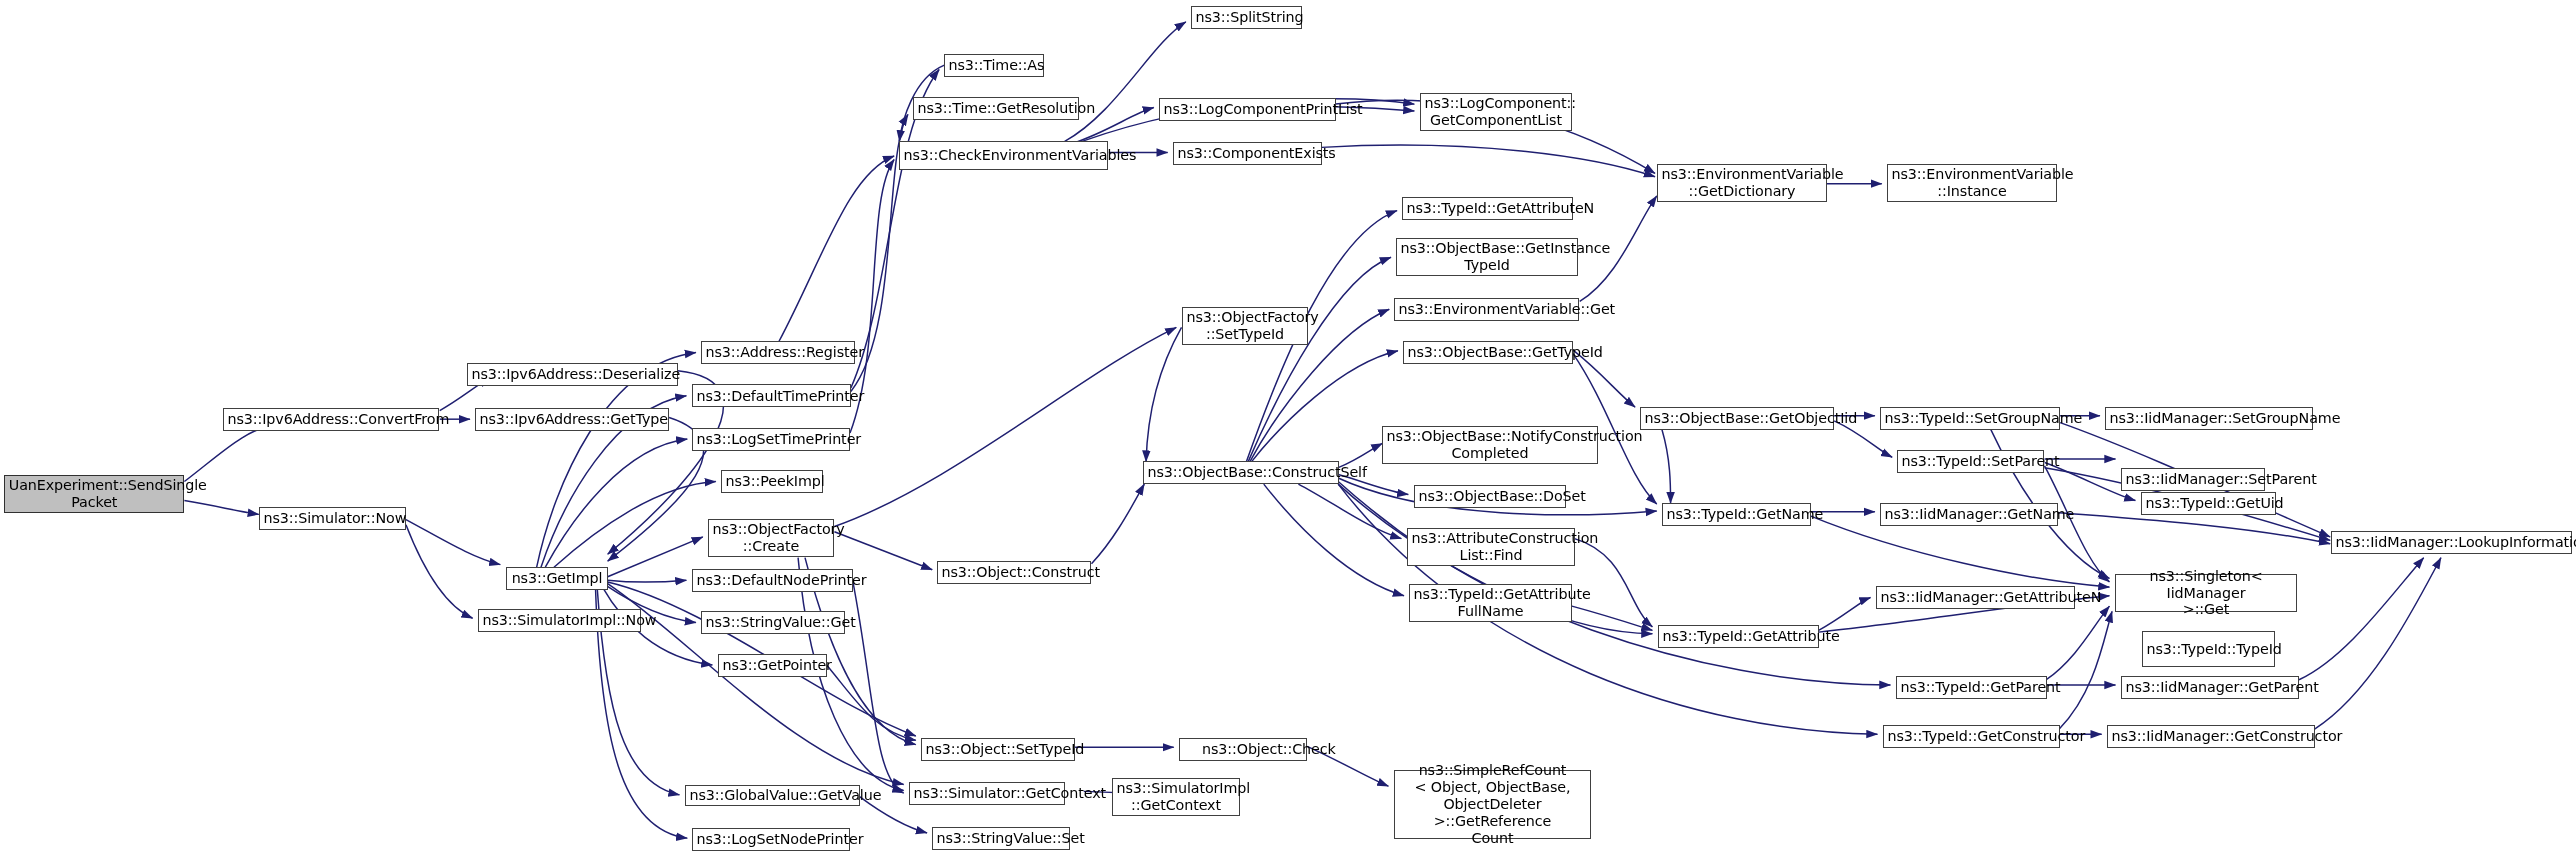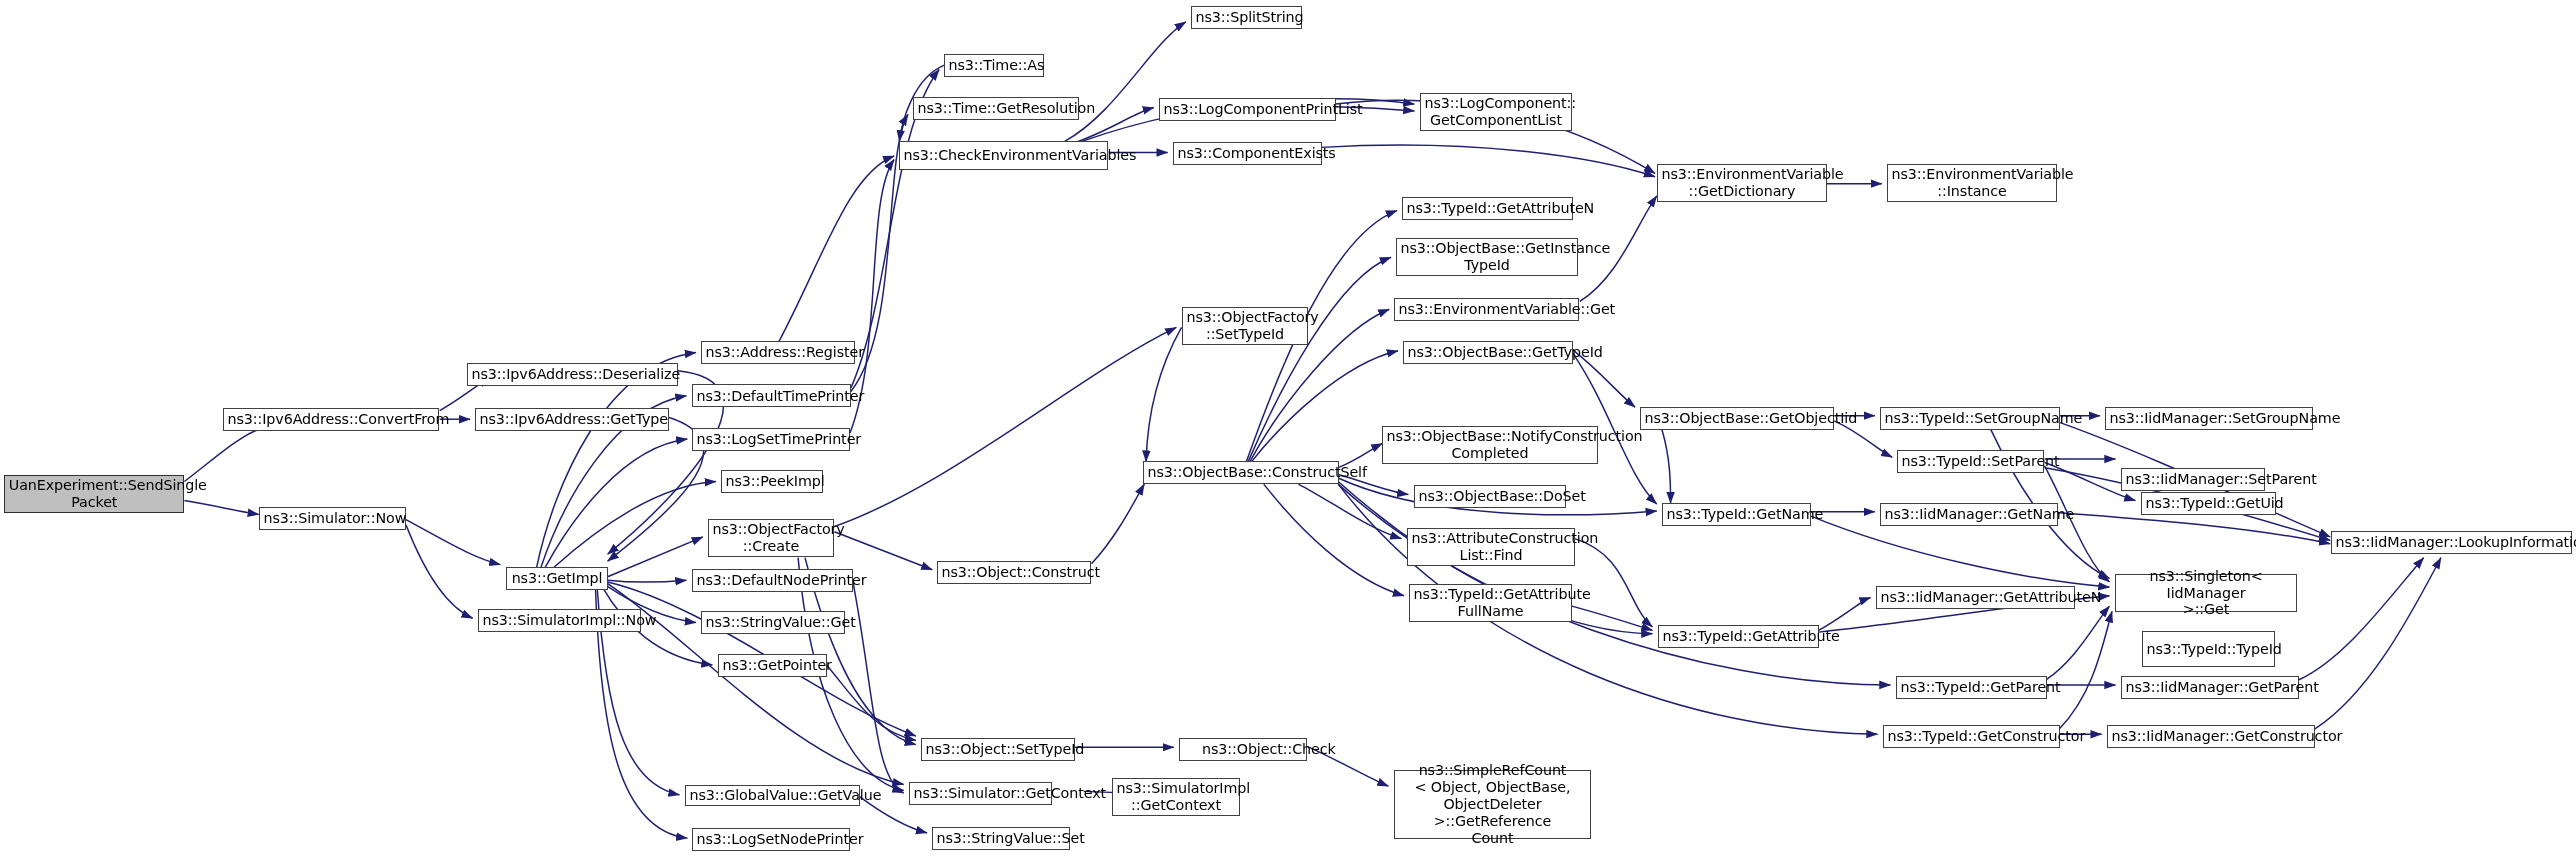--- a/index.html
+++ b/index.html
@@ -183,21 +183,21 @@
       <div class="node" style="left: 1403px; top: 341px; width: 170px; height: 22.5px;"><span class="lbl">ns3::ObjectBase::GetTypeId</span></div>
       <div class="node" style="left: 1382px; top: 426px; width: 216px; height: 38px;"><span class="lbl">ns3::ObjectBase::NotifyConstruction
 Completed</span></div>
       <div class="node" style="left: 1414px; top: 485px; width: 152px; height: 22.5px;"><span class="lbl">ns3::ObjectBase::DoSet</span></div>
       <div class="node" style="left: 1407px; top: 528px; width: 168px; height: 38px;"><span class="lbl">ns3::AttributeConstruction
 List::Find</span></div>
       <div class="node" style="left: 1409px; top: 584px; width: 163px; height: 38px;"><span class="lbl">ns3::TypeId::GetAttribute
 FullName</span></div>
       <div class="node" style="left: 937px; top: 561px; width: 154px; height: 22.5px;"><span class="lbl">ns3::Object::Construct</span></div>
       <div class="node" style="left: 921px; top: 738px; width: 154px; height: 22.5px;"><span class="lbl">ns3::Object::SetTypeId</span></div>
-      <div class="node" style="left: 909px; top: 782px; width: 143px; height: 22.5px;"><span class="lbl">ns3::Simulator::GetContext</span></div>
+      <div class="node" style="left: 909px; top: 782px; width: 156px; height: 22.5px;"><span class="lbl">ns3::Simulator::GetContext</span></div>
       <div class="node" style="left: 932px; top: 827px; width: 138px; height: 22.5px;"><span class="lbl">ns3::StringValue::Set</span></div>
       <div class="node" style="left: 1179px; top: 738px; width: 128px; height: 22.5px; padding-left: 22px;"><span class="lbl">ns3::Object::Check</span></div>
       <div class="node" style="left: 1112px; top: 778px; width: 128px; height: 38px; text-align: center;"><span class="lbl">ns3::SimulatorImpl
 ::GetContext</span></div>
       <div class="node" style="left: 1394px; top: 770px; width: 197px; height: 69px;"><span class="lbl">ns3::SimpleRefCount
 &lt; Object, ObjectBase,
  ObjectDeleter &gt;::GetReference
 Count</span></div>
       <div class="node" style="left: 1640px; top: 407px; width: 194px; height: 22.5px;"><span class="lbl">ns3::ObjectBase::GetObjectIid</span></div>
       <div class="node" style="left: 1662px; top: 503px; width: 149px; height: 22.5px;"><span class="lbl">ns3::TypeId::GetName</span></div>

